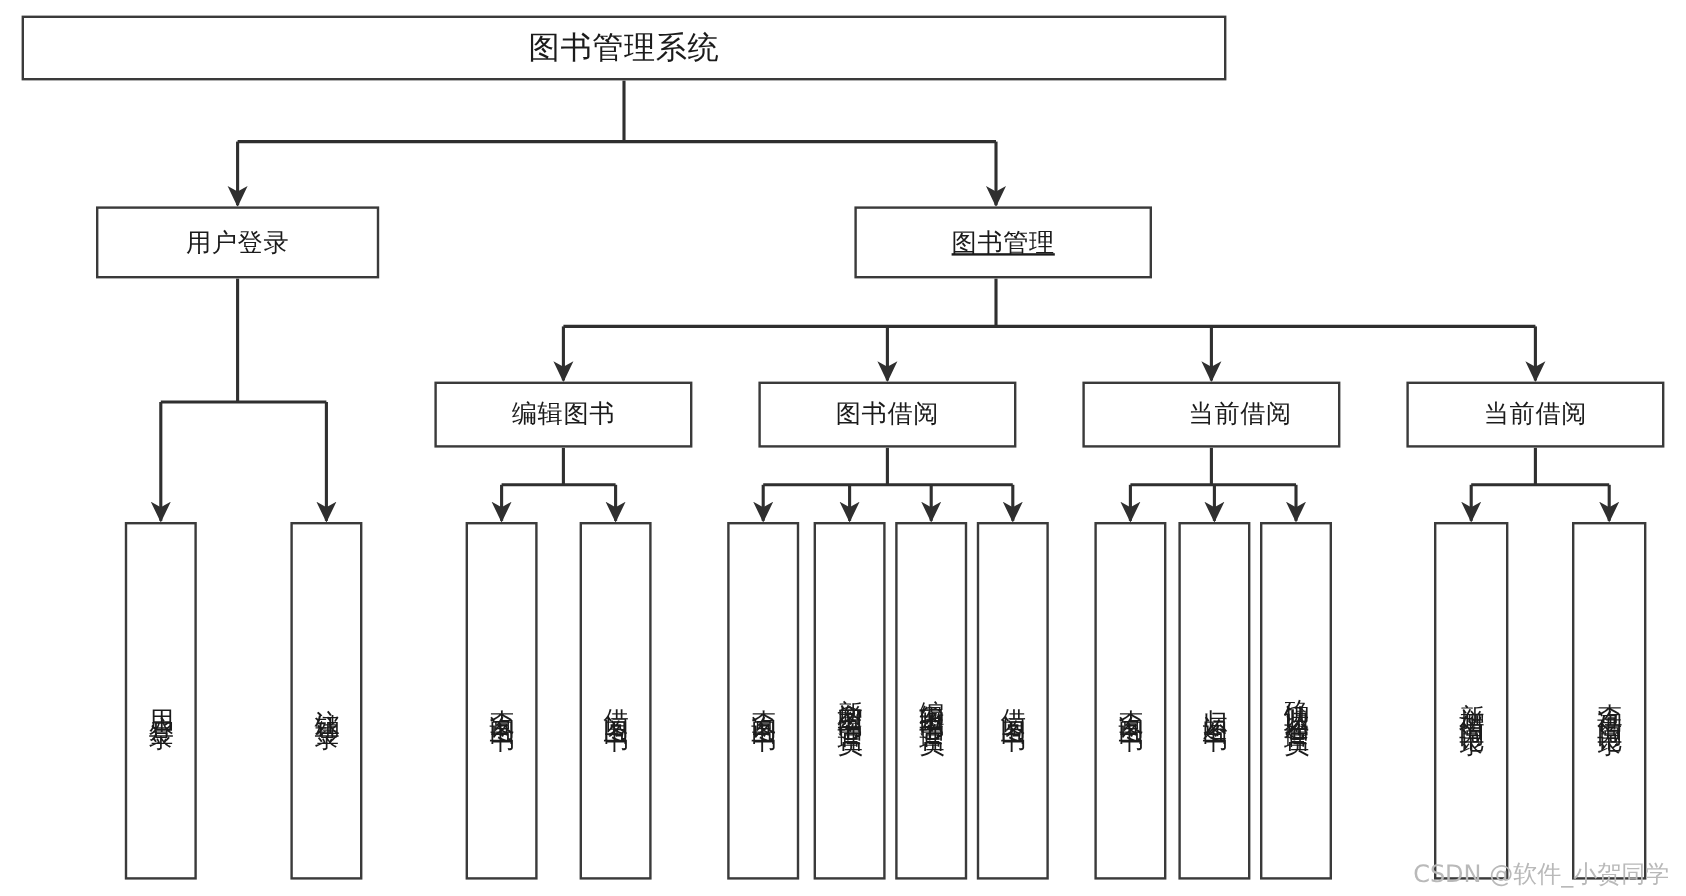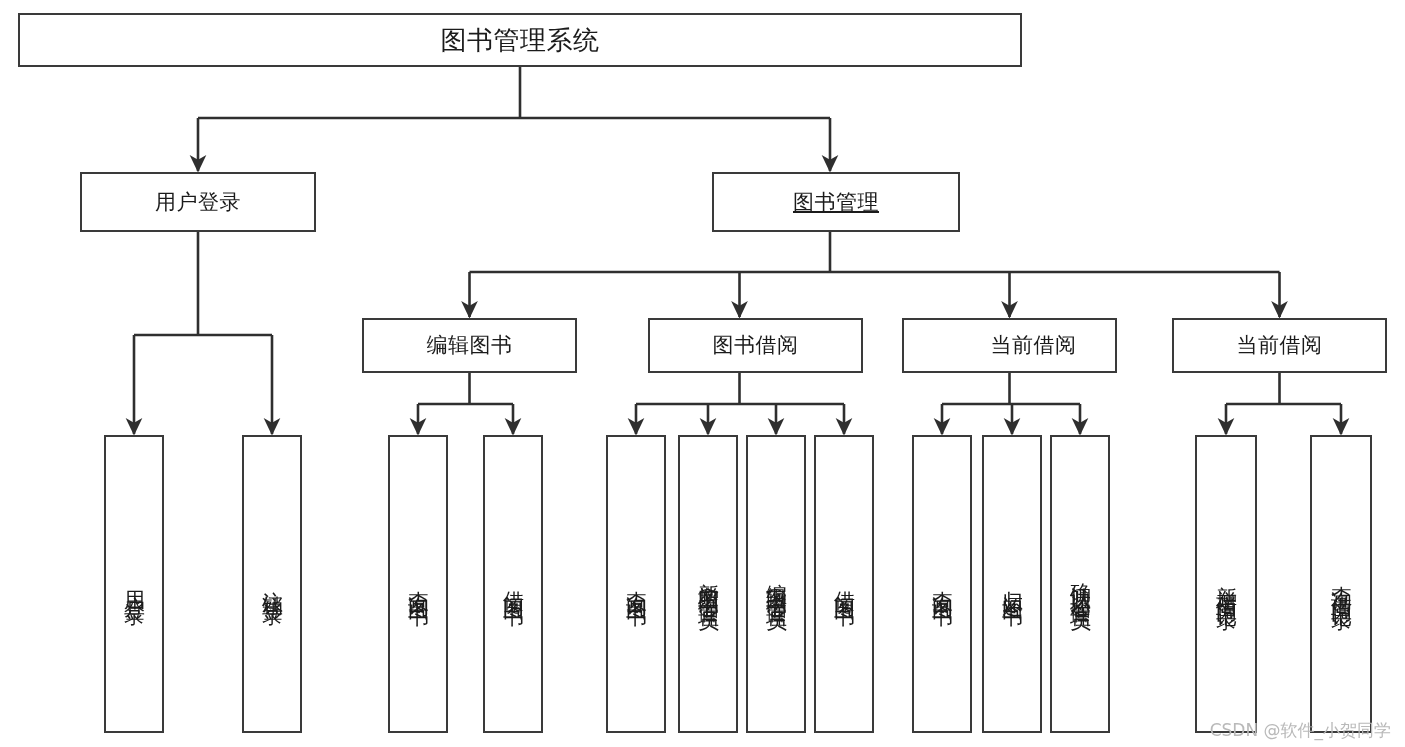--- a/index.html
+++ b/index.html
@@ -65,21 +65,21 @@
     letter-spacing: 5px;
     white-space: nowrap;
   }
   .node.vertical.tall .node-label {
     letter-spacing: 4px;
   }
   #watermark {
     position: absolute;
     right: 14px;
     bottom: 5px;
-    font-size: 17px;
+    font-size: 20px;
     color: #b9b9b9;
     white-space: nowrap;
     user-select: none;
   }
 </style>
 </head>
 <body>
 
 <div id="diagram-canvas">
 
@@ -132,21 +132,21 @@
       </div>
       <div class="node horizontal" style="left: 80px; top: 172px; width: 236px; height: 60px;">
         <span class="node-label">用户登录</span>
       </div>
       <div class="node horizontal" style="left: 712px; top: 172px; width: 248px; height: 60px; text-decoration: underline;">
         <span class="node-label">图书管理</span>
       </div>
       <div class="node horizontal" style="left: 362px; top: 318px; width: 215px; height: 55px;">
         <span class="node-label">编辑图书</span>
       </div>
-      <div class="node horizontal" style="left: 632px; top: 318px; width: 215px; height: 55px; margin-left: 16px;">
+      <div class="node horizontal" style="left: 632px; top: 318px; width: 215px; height: 55px;">
         <span class="node-label">图书借阅</span>
       </div>
       <div class="node horizontal" style="left: 902px; top: 318px; width: 215px; height: 55px; padding-left: 48px;">
         <span class="node-label">当前借阅</span>
       </div>
       <div class="node horizontal" style="left: 1172px; top: 318px; width: 215px; height: 55px;">
         <span class="node-label">当前借阅</span>
       </div>
       <div class="node vertical" style="left: 104px; top: 435px; width: 60px; height: 298px;">
         <span class="node-label">用户登录</span>

